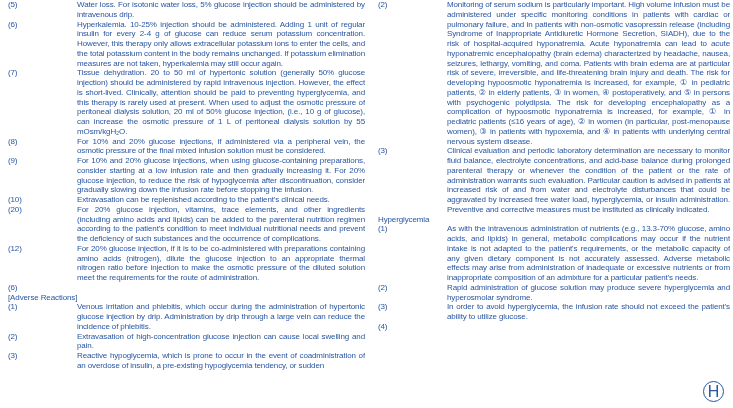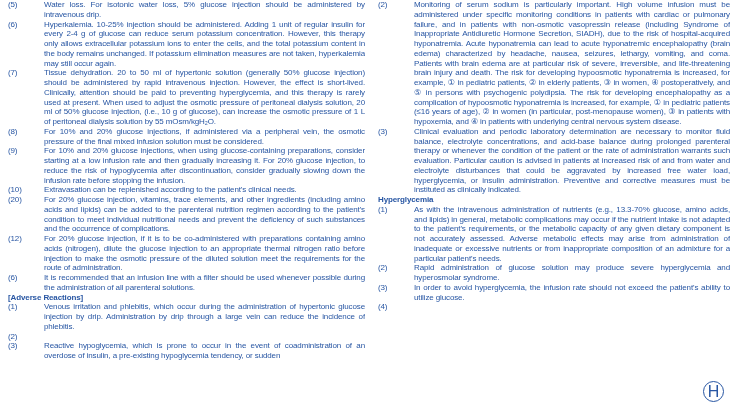--- a/index.html
+++ b/index.html
@@ -21,23 +21,23 @@
     font-size: 8px;
     line-height: 9.75px;
     letter-spacing: -0.12px;
     color: var(--ink, #2856a3);
   }
   .col { overflow: hidden; }
   .col-left  { flex: 0 0 357px; }
   .col-right { flex: 1; }
   .item { display: flex; }
   .num  { flex: 0 0 36px; }
-  .txt  { flex: 1; text-align: justify; }
-  .heading { font-weight: bold; }
-  .heading.bold { font-weight: bold; }
+  .txt  { flex: 1; text-align: justify; margin-left: 33px; }
+  .heading { font-weight: normal; }
+  .heading.bold { font-weight: normal; }
   .mark {
     position: absolute;
     right: 9px;
     bottom: 6px;
     width: 19px;
     height: 19px;
     border: 1.8px solid var(--ink, #2856a3);
     border-radius: 50%;
     display: flex;
     align-items: center;
@@ -83,29 +83,29 @@
       <div class="item">
     <span class="num">(20)</span>
     <span class="txt">For 20% glucose injection, vitamins, trace elements, and other ingredients (including amino acids and lipids) can be added to the parenteral nutrition regimen according to the patient's condition to meet individual nutritional needs and prevent the deficiency of such substances and the occurrence of complications.</span>
   </div>
       <div class="item">
     <span class="num">(12)</span>
     <span class="txt">For 20% glucose injection, if it is to be co-administered with preparations containing amino acids (nitrogen), dilute the glucose injection to an appropriate thermal nitrogen ratio before injection to make the osmotic pressure of the diluted solution meet the requirements for the route of administration.</span>
   </div>
       <div class="item">
     <span class="num">(6)</span>
-    <span class="txt">It is recommended that an infusion line with a filter should be used whenever possible during the administration of all parenteral solutions.</span>
   </div>
       <div class="heading bold">[Adverse Reactions]</div>
       <div class="item">
     <span class="num">(1)</span>
     <span class="txt">Venous irritation and phlebitis, which occur during the administration of hypertonic glucose injection by drip. Administration by drip through a large vein can reduce the incidence of phlebitis.</span>
   </div>
       <div class="item">
     <span class="num">(2)</span>
+    <span class="txt">Extravasation of high-concentration glucose injection can cause local swelling and pain.</span>
   </div>
       <div class="item">
     <span class="num">(3)</span>
     <span class="txt">Reactive hypoglycemia, which is prone to occur in the event of coadministration of an overdose of insulin, a pre-existing hypoglycemia tendency, or sudden</span>
   </div>
     </div>
   <div class="col col-right" id="right-col">
       <div class="item">
     <span class="num">(2)</span>
     <span class="txt">Monitoring of serum sodium is particularly important. High volume infusion must be administered under specific monitoring conditions in patients with cardiac or pulmonary failure, and in patients with non-osmotic vasopressin release (including Syndrome of Inappropriate Antidiuretic Hormone Secretion, SIADH), due to the risk of hospital-acquired hyponatremia. Acute hyponatremia can lead to acute hyponatremic encephalopathy (brain edema) characterized by headache, nausea, seizures, lethargy, vomiting, and coma. Patients with brain edema are at particular risk of severe, irreversible, and life-threatening brain injury and death. The risk for developing hypoosmotic hyponatremia is increased, for example, ① in pediatric patients, ② in elderly patients, ③ in women, ④ postoperatively, and ⑤ in persons with psychogenic polydipsia. The risk for developing encephalopathy as a complication of hypoosmotic hyponatremia is increased, for example, ① in pediatric patients (≤16 years of age), ② in women (in particular, post-menopause women), ③ in patients with hypoxemia, and ④ in patients with underlying central nervous system disease.</span>

